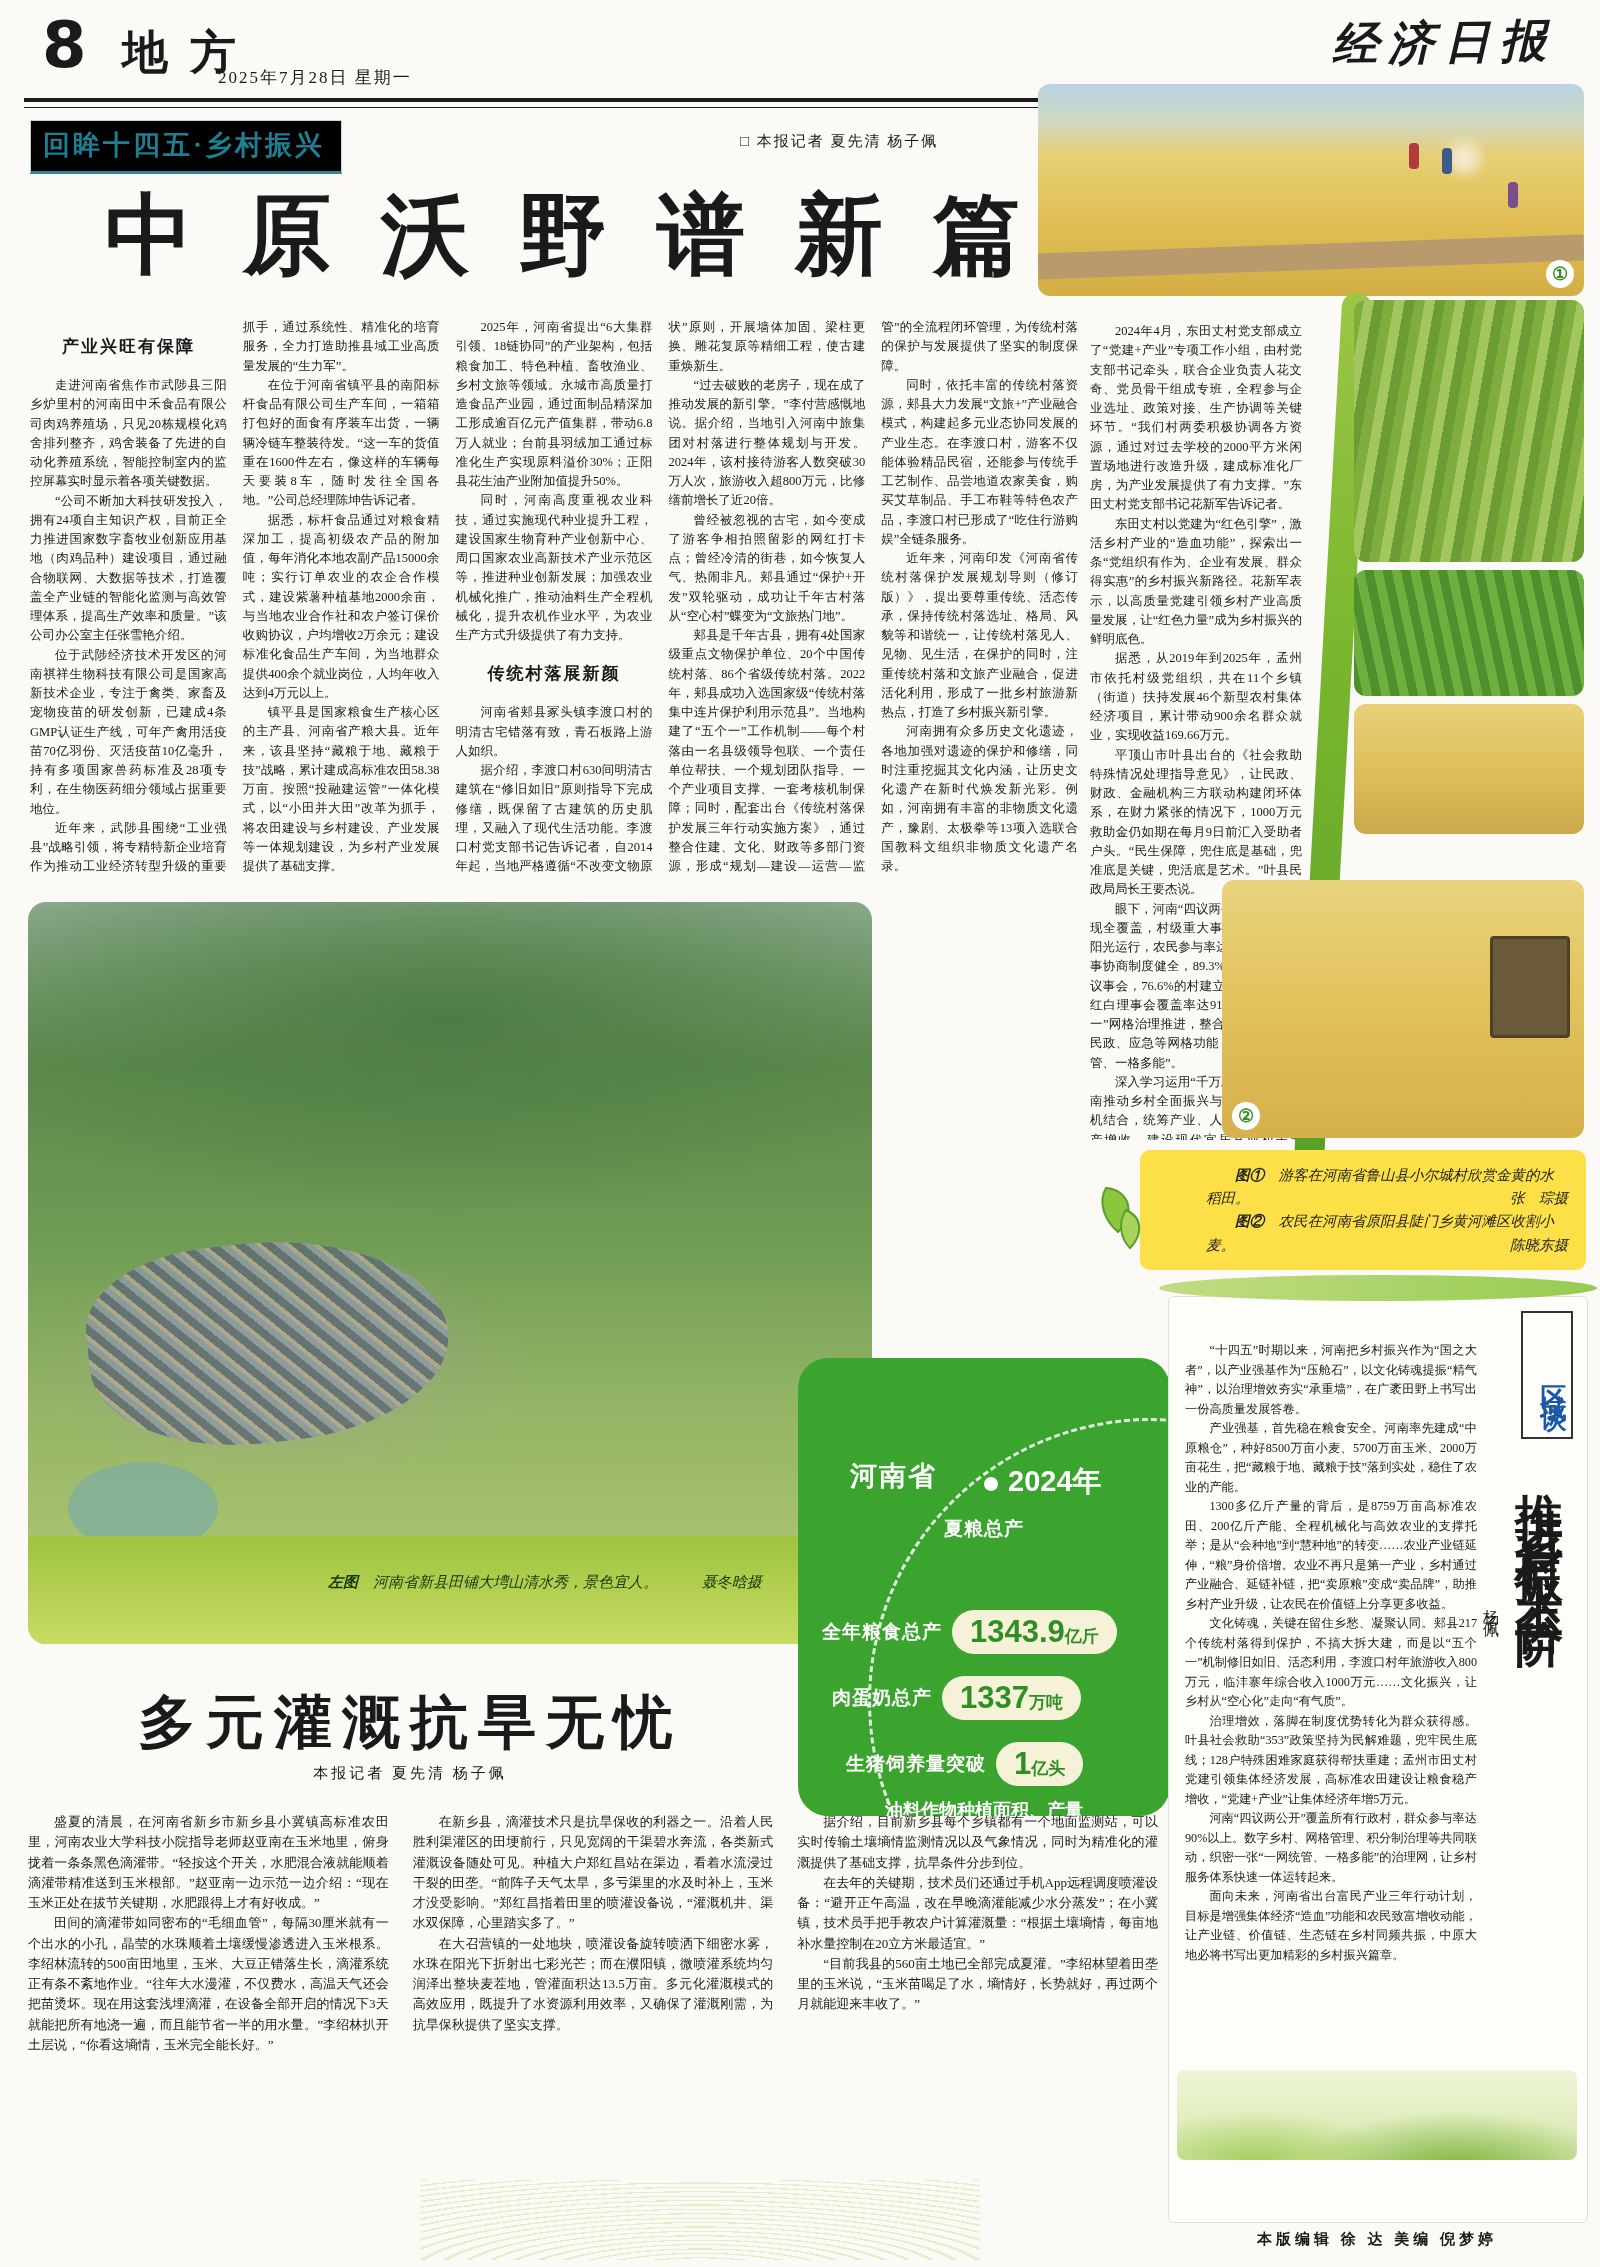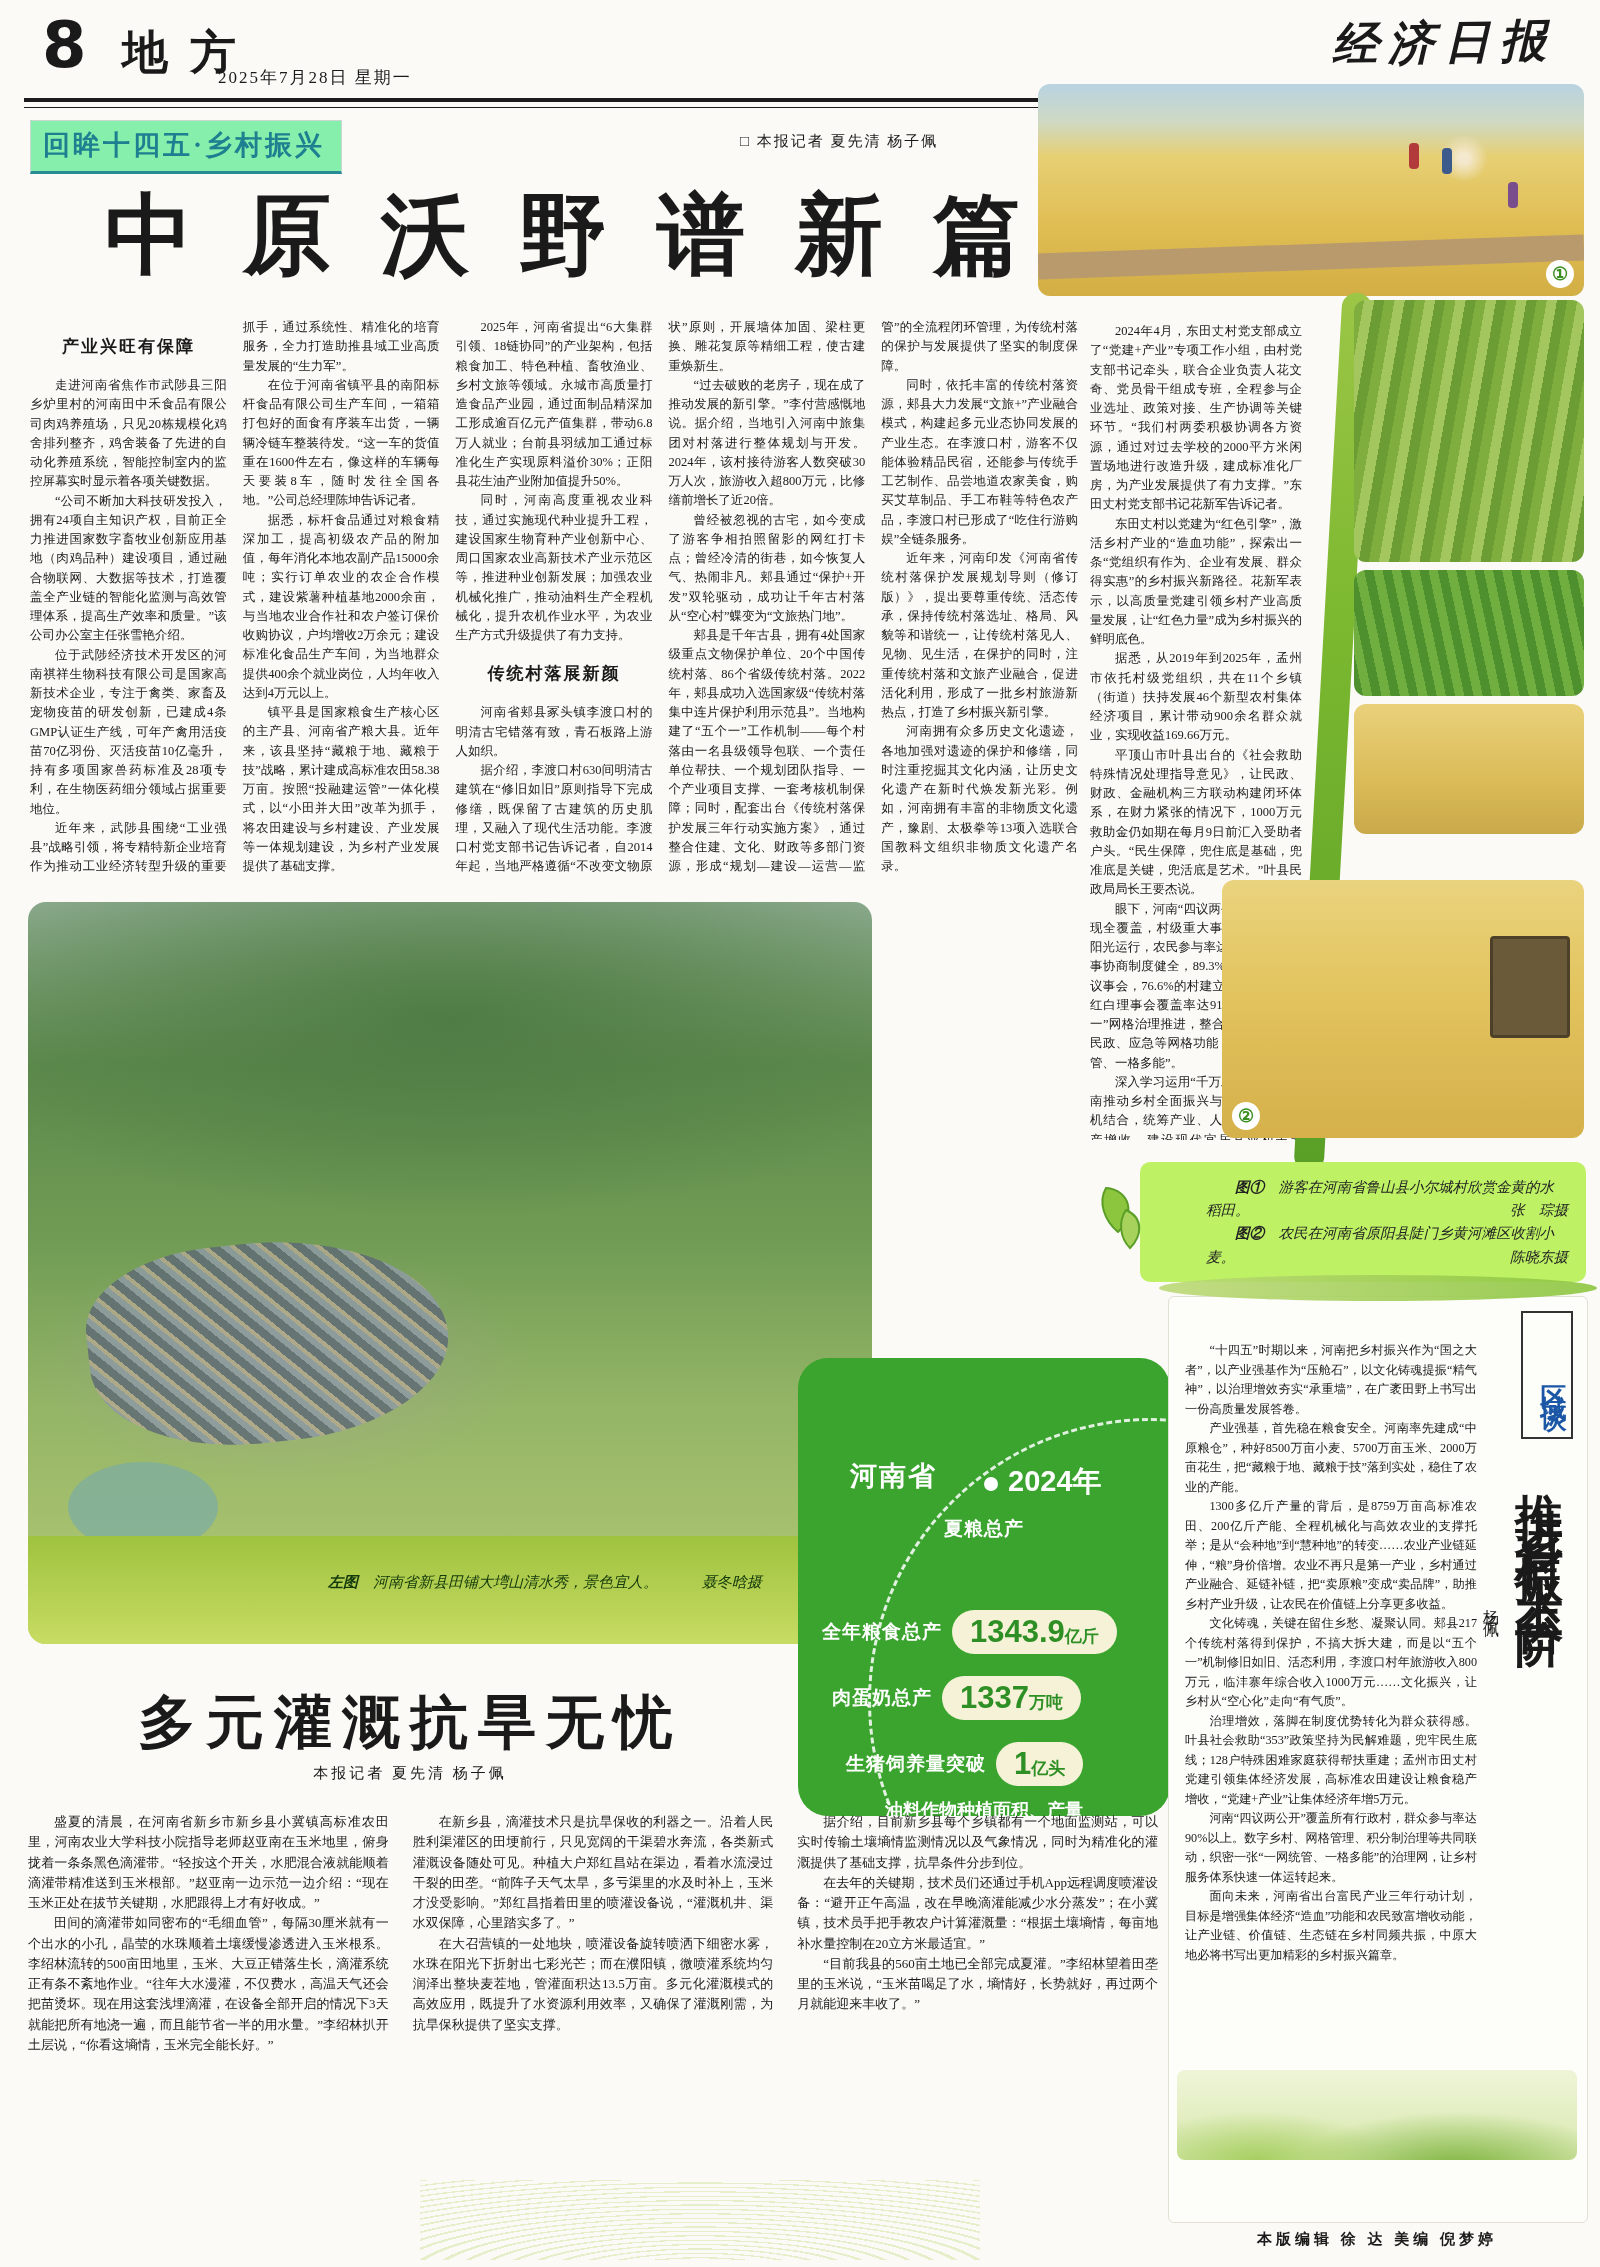--- a/index.html
+++ b/index.html
@@ -6,21 +6,21 @@
   .sheet{position:relative;width:1600px;height:2267px;margin:0 auto;background:#fbfaf6;overflow:hidden;
          font-family:"Liberation Serif","DejaVu Serif",serif;color:#1a1a1a;}
   
   .pageno{position:absolute;left:42px;top:8px;font-size:64px;font-weight:bold;font-family:"DejaVu Sans",sans-serif;}
   .section{position:absolute;left:122px;top:22px;font-size:46px;font-weight:bold;letter-spacing:22px;}
   .dateline{position:absolute;left:218px;top:66px;font-size:17px;letter-spacing:2px;}
   .masthead{position:absolute;right:44px;top:12px;font-size:46px;font-weight:bold;font-style:italic;letter-spacing:10px;transform:rotate(-1deg);}
   .toprule{position:absolute;left:24px;right:24px;top:98px;border-top:4px solid #1c1c1c;border-bottom:1px solid #1c1c1c;height:5px;}
   
   .kicker{position:absolute;left:30px;top:120px;font-size:27px;font-weight:bold;color:#1d7f90;
-          padding:6px 16px 8px 12px;border:1px solid #c9d6d4;border-bottom:3px solid #2a8a96;background:#86efac;letter-spacing:3px;}
+          padding:6px 16px 8px 12px;border:1px solid #c9d6d4;border-bottom:3px solid #2a8a96;background:#000000;letter-spacing:3px;}
   .lead-byline{position:absolute;left:740px;top:132px;font-size:15px;letter-spacing:2px;}
   .headline{position:absolute;left:55px;top:176px;width:1000px;font-size:88px;font-weight:bold;
             letter-spacing:50px;text-indent:50px;white-space:nowrap;}
   .cols{position:absolute;left:30px;top:318px;width:1048px;height:628px;column-count:5;column-gap:16px;
         font-size:12.5px;line-height:1.54;text-align:justify;overflow:hidden;}
   .cols .p,.tailcol .p,.cols2 .p,.sbody .p{margin:0;text-indent:2em;}
   .sub{font-size:17px;font-weight:bold;text-align:center;margin:16px 0;letter-spacing:2px;}
   .tailcol{position:absolute;left:1090px;top:322px;width:212px;height:818px;font-size:12.5px;line-height:1.54;
            text-align:justify;overflow:hidden;}
   
@@ -38,22 +38,22 @@
         background:repeating-linear-gradient(100deg,#7fae3f 0 10px,#a3c75e 10px 20px,#6c9c34 20px 30px);}
   .ph-3{left:1354px;top:570px;width:230px;height:126px;
         background:repeating-linear-gradient(78deg,#4e8f2e 0 9px,#6fae3f 9px 18px);}
   .ph-4{left:1354px;top:704px;width:230px;height:130px;
         background:linear-gradient(180deg,#e9d07a 0%,#dabb57 60%,#c9a94a 100%);}
   .ph-5{left:1222px;top:880px;width:362px;height:258px;
         background:linear-gradient(180deg,#ead37e 0%,#e2c35d 45%,#d5b04b 100%);}
   .truck{position:absolute;right:14px;top:56px;width:74px;height:96px;background:#6b5a3a;border:3px solid #4d4028;border-radius:4px;}
   .marker{position:absolute;width:28px;height:28px;border-radius:50%;background:#fff;color:#3b8f22;
           font-size:18px;line-height:28px;text-align:center;font-weight:bold;font-family:"Liberation Sans",sans-serif;}
-  .caption-panel{position:absolute;left:1140px;top:1150px;width:446px;height:120px;background:#bef264;border-radius:10px;
-                 padding:14px 18px 0 66px;box-sizing:border-box;font-size:14.5px;line-height:1.6;font-style:italic;color:#222;margin-top:12px;}
+  .caption-panel{position:absolute;left:1140px;top:1150px;width:446px;height:120px;background:#fde047;border-radius:10px;
+                 padding:14px 18px 0 66px;box-sizing:border-box;font-size:14.5px;line-height:1.6;font-style:italic;color:#222;}
   .cap-row{text-indent:2em;}
   .cap-credit{float:right;font-style:italic;}
   .leaf{position:absolute;left:1096px;top:1180px;}
   
   .bigphoto{position:absolute;left:28px;top:902px;width:844px;height:742px;border-radius:18px;overflow:hidden;
             background:
             radial-gradient(ellipse 420px 200px at 30% 62%,rgba(160,160,150,.55),transparent 60%),
             radial-gradient(ellipse 700px 260px at 50% 16%,#4f7c44,transparent 75%),
             linear-gradient(180deg,#8aa98c 0%,#5d8a4c 22%,#6f9b54 45%,#94b566 68%,#b5cb76 100%);}
   .village{position:absolute;left:60px;top:340px;width:360px;height:200px;transform:rotate(-6deg);opacity:.85;

